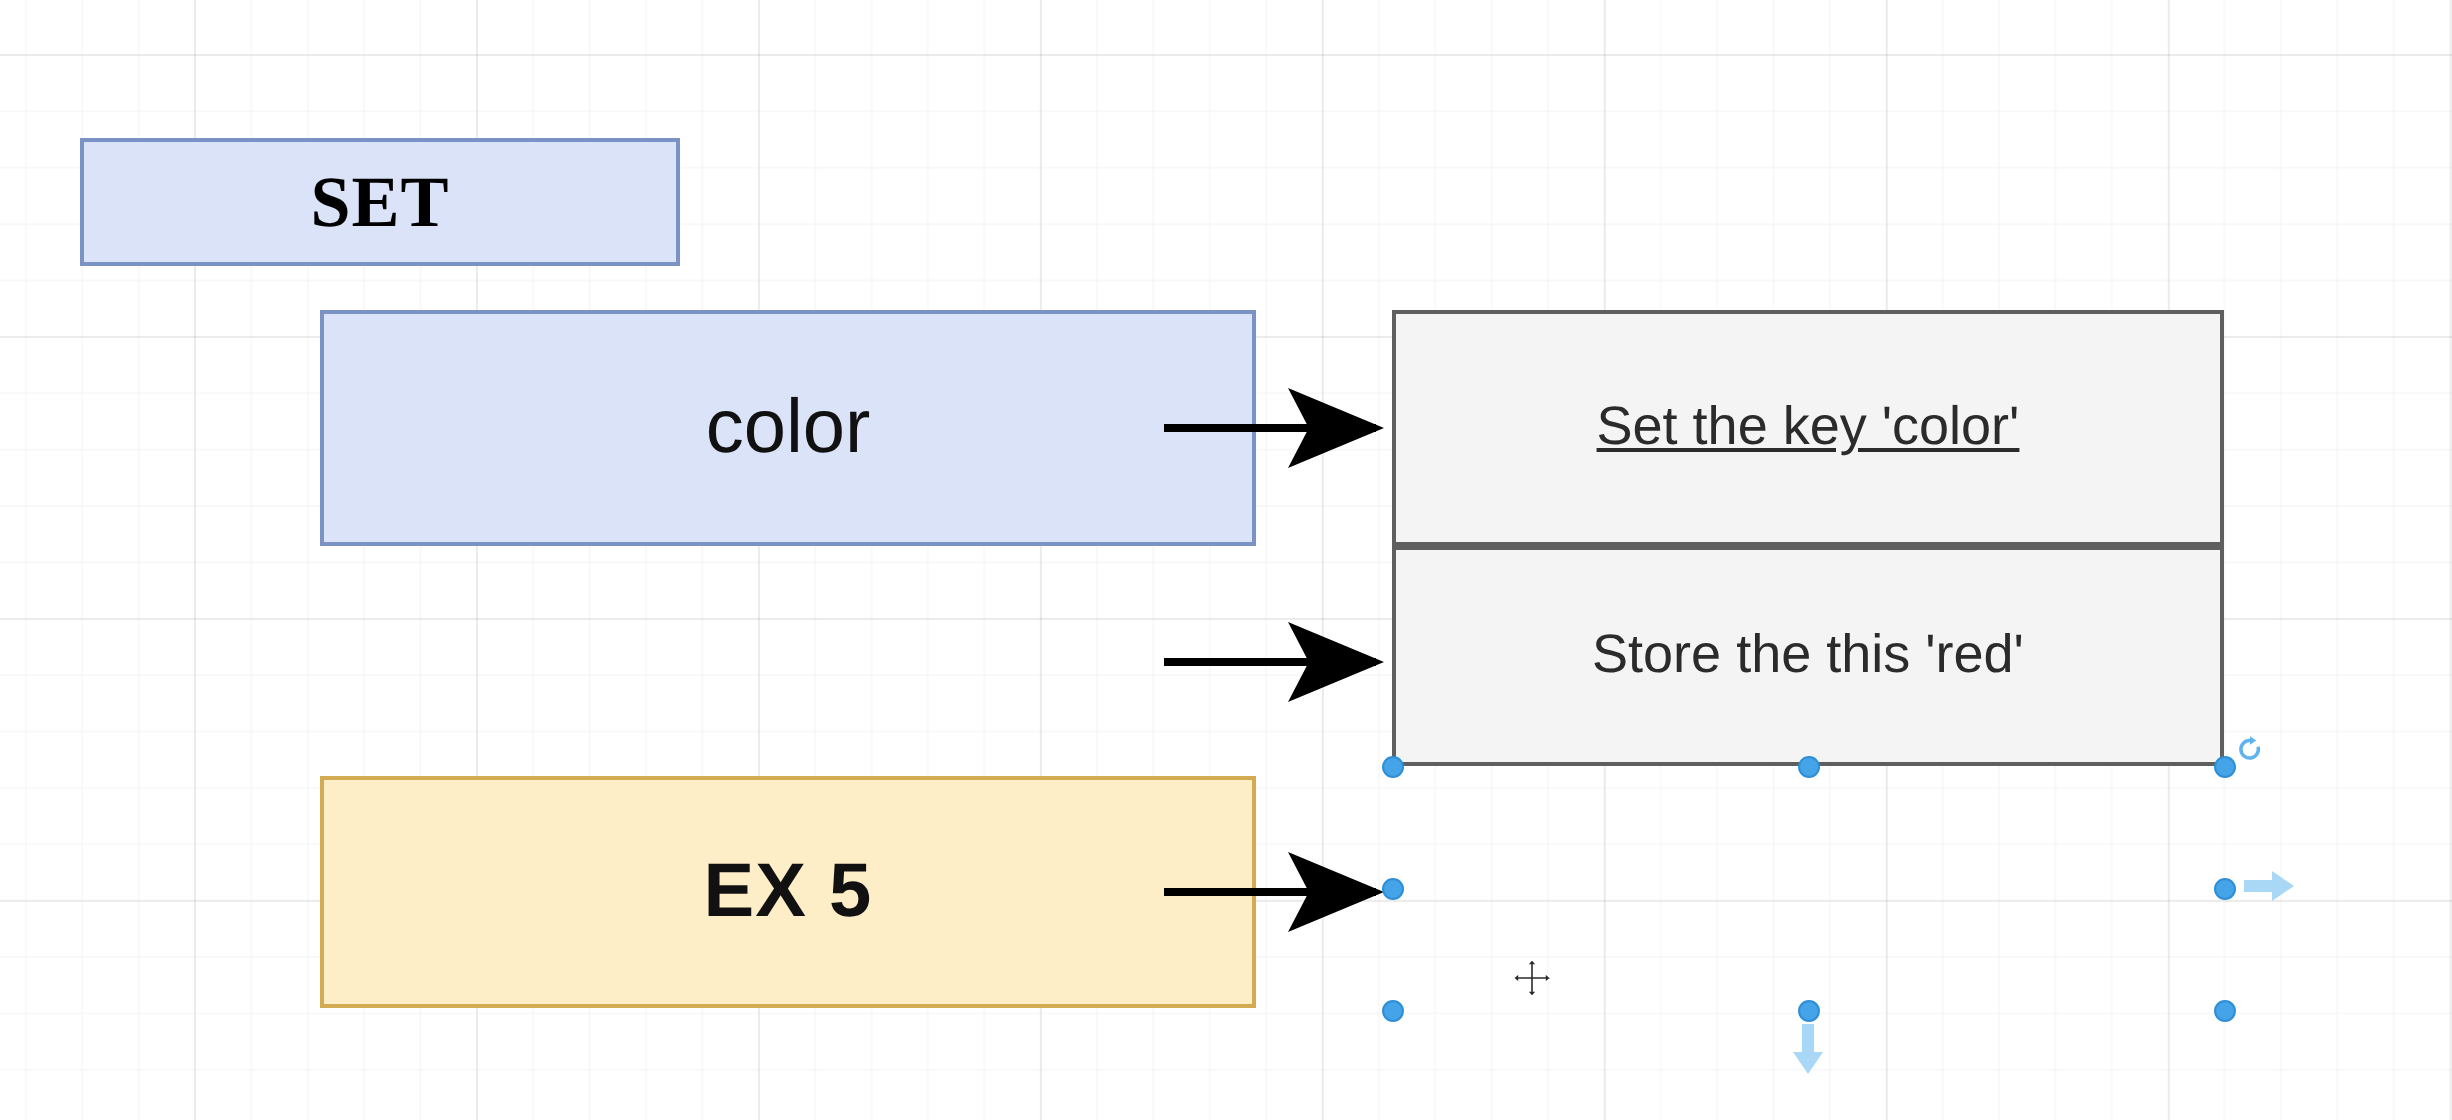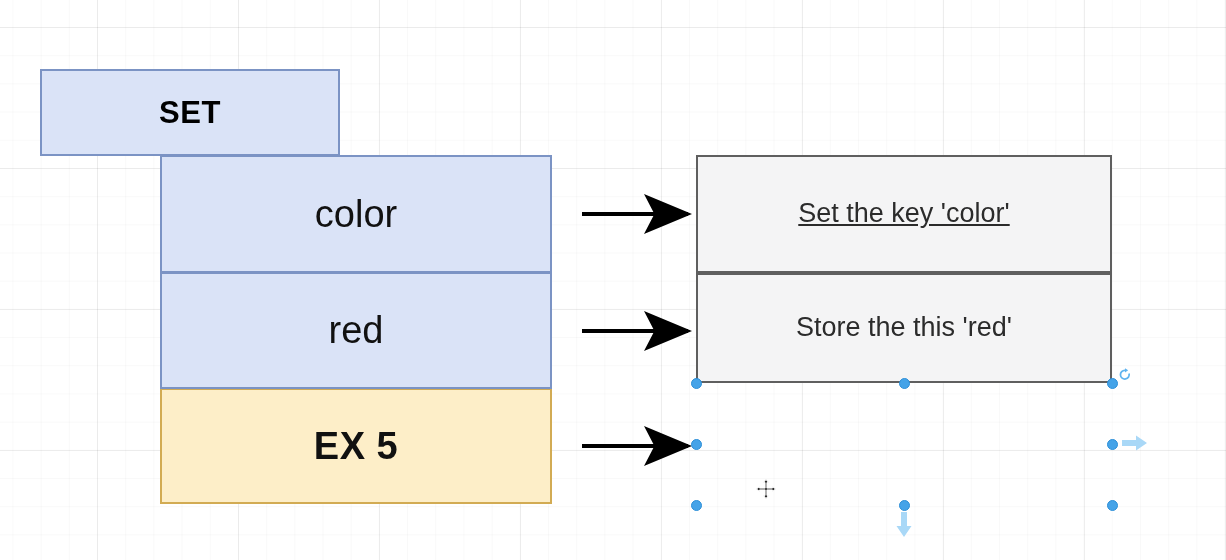--- a/index.html
+++ b/index.html
@@ -36,32 +36,33 @@
     align-items: center;
     justify-content: center;
     text-align: center;
   }
 
   
   .cmd-head {
     left: 40px;
     top: 69px;
     width: 300px;
-    height: 87px;
+    height: 64px;
     background: #dae3f7;
     border: 2px solid #7b93c4;
-    font-size: 31px;
+    font-size: 36px;
     font-weight: bold;
     color: #000000;
     letter-spacing: 0.5px;
     z-index: 4;
+    font-family: Liberation Serif, serif;
   }
   .cmd-arg {
     left: 160px;
-    width: 392px;
+    width: 468px;
     background: #dae3f7;
     border: 2px solid #7b93c4;
     font-size: 38px;
     color: #111111;
     z-index: 3;
     justify-content: center;
   }
   .cmd-arg.a1 { top: 155px;  height: 118px; }
   .cmd-arg.a2 { top: 272px;  height: 117px; }
   .cmd-arg.a3 {
@@ -141,23 +142,20 @@
 <div id="canvas">
 
   <div class="box cmd-head">
     <span>SET</span>
   </div>
 
   <div class="box cmd-arg a1">
     <span>color</span>
   </div>
 
-  <div class="box cmd-arg a2">
-    <span>red</span>
-  </div>
 
   <div class="box cmd-arg a3">
     <span>EX 5</span>
   </div>
 
   <div class="box note n1">
     <span class="note-text">Set the key 'color'</span>
   </div>
 
   <div class="box note n2">

